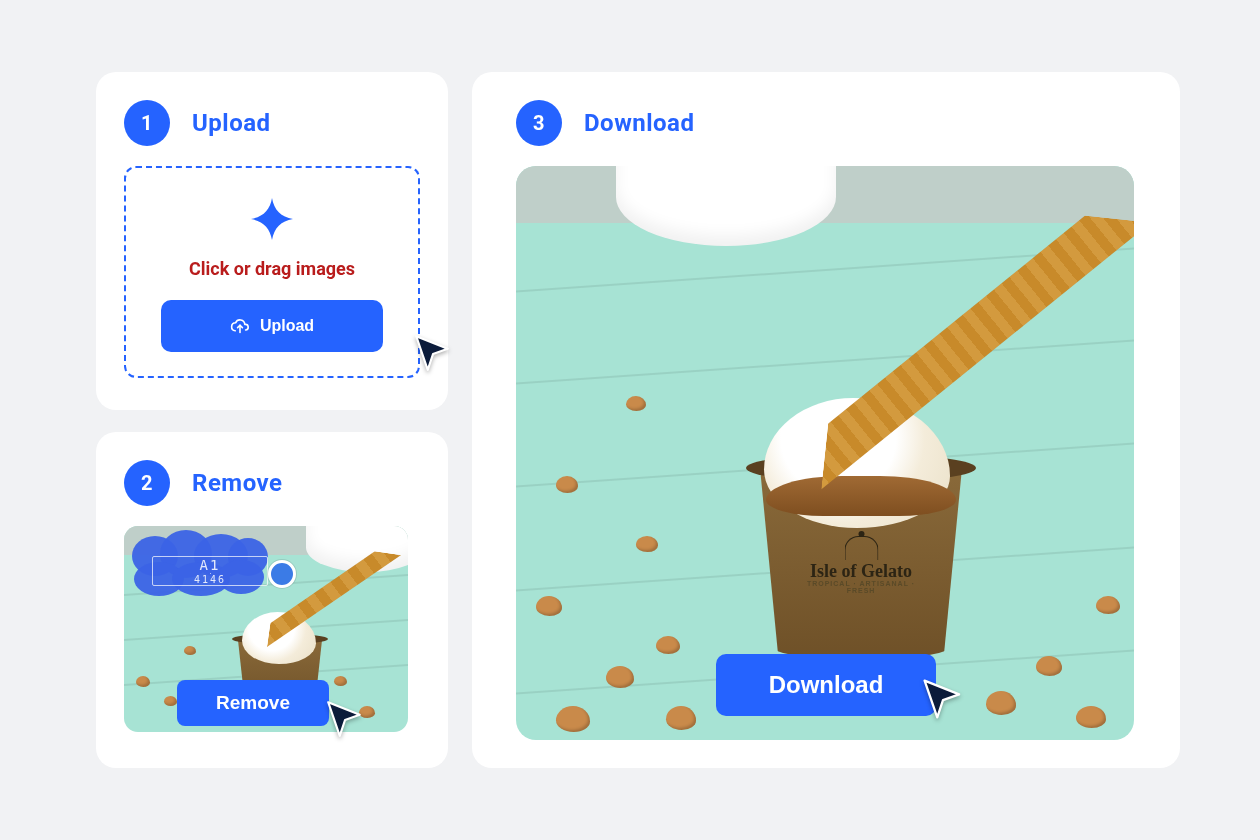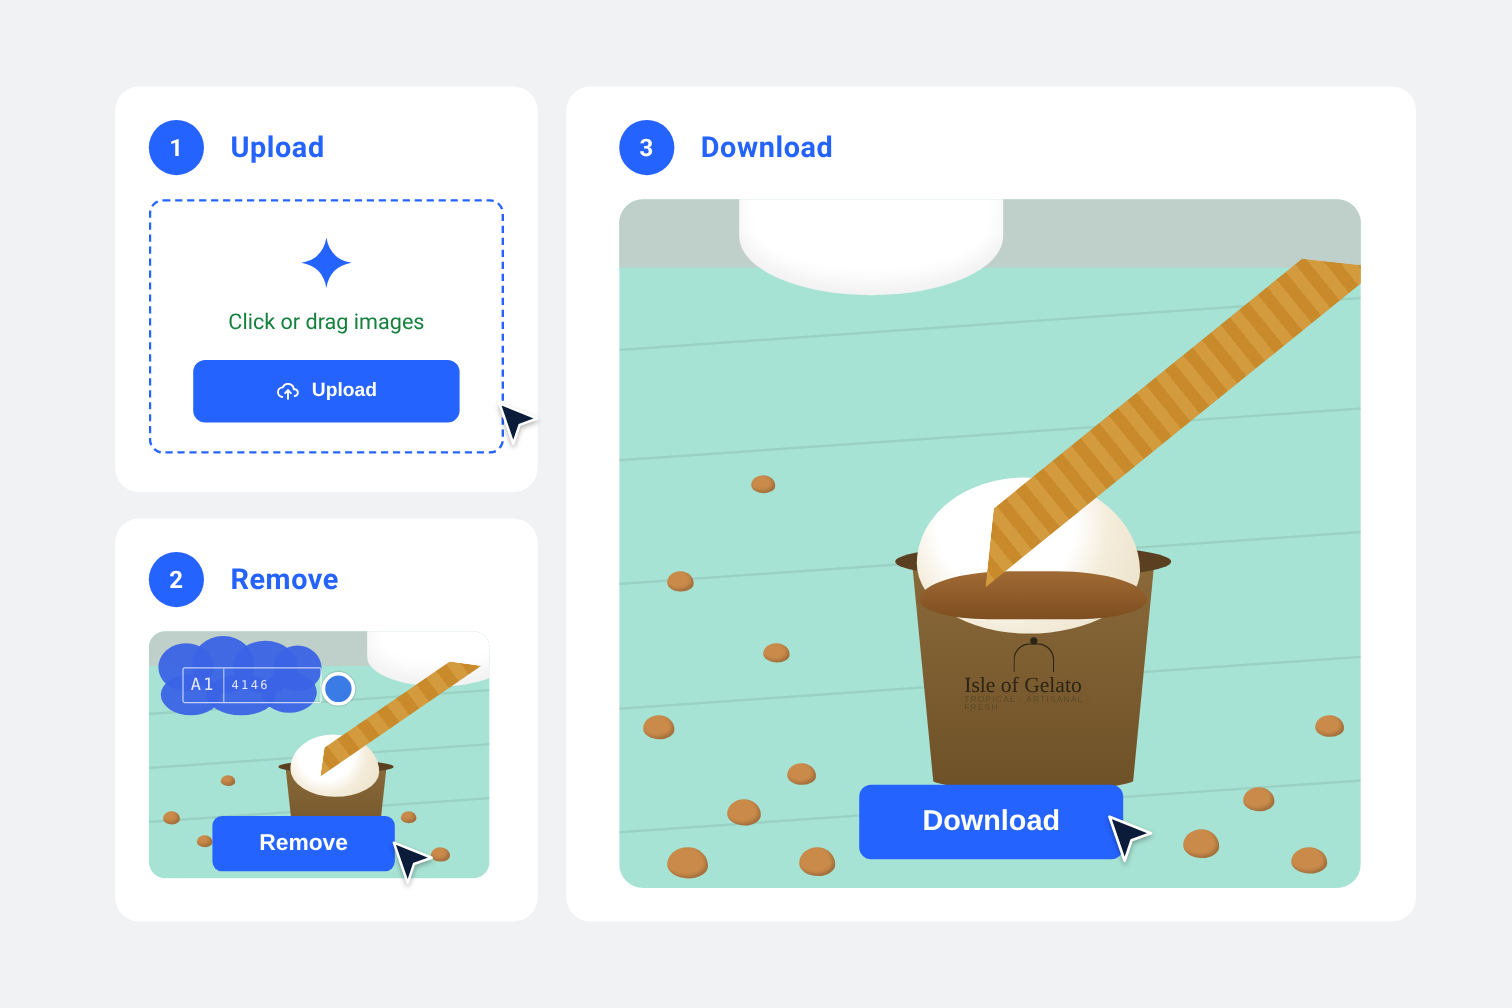--- a/index.html
+++ b/index.html
@@ -60,23 +60,23 @@
     text-align: center;
     padding: 28px 20px 24px 20px;
     color: #0b1b3a;
   }
   .plus-icon {
     display: block;
     margin: 0 auto 14px auto;
   }
   .drop-text {
     font-size: 18px;
-    font-weight: 400;
+    font-weight: 700;
     line-height: 1.45;
-    color: #15803d;
+    color: #b91c1c;
   }
   .btn {
     display: inline-flex;
     align-items: center;
     justify-content: center;
     gap: 10px;
     background: #2563ff;
     color: #fff;
     border: none;
     border-radius: 10px;
@@ -150,30 +150,31 @@
   .cone {
     position:absolute;
     background: repeating-linear-gradient(45deg,#d39a3e 0 10px,#c88a2a 10px 20px),
                 repeating-linear-gradient(-45deg,rgba(0,0,0,0) 0 10px, rgba(0,0,0,0.08) 10px 20px);
     clip-path: polygon(0 100%, 100% 0, 78% 0, 0 78%);
   }
   .nut { position:absolute; background:#c98a4a; border-radius:50% 50% 48% 52% / 55% 60% 40% 45%; box-shadow: inset -2px -2px 3px rgba(0,0,0,0.2); }
   .bowl { position:absolute; background:#fff; border-radius:50%/35%; box-shadow: inset 0 -10px 16px rgba(0,0,0,0.06); }
   .cup-label {
     position:absolute; left:50%; transform:translateX(-50%);
-    color:#2c2414;
+    text-align:center; color:#2c2414;
     font-family: "Brush Script MT","Segoe Script",cursive;
+    font-weight: bold;
   }
   .cup-label .logo { width:34px; height:24px; margin:0 auto 2px; border:1px solid #2c2414; border-bottom:none; border-radius:14px 14px 0 0; position:relative; }
   .cup-label .logo:after{content:""; position:absolute; left:50%; top:-6px; width:6px;height:6px; background:#2c2414; border-radius:50%; transform:translateX(-50%);}
   .cup-label small { display:block; font-family: Arial, sans-serif; font-size:7px; letter-spacing:1px; color:#5a4a28; }
   
   .scribble { position:absolute; top:6px; left:8px; width:150px; height:62px; }
   .scribble .blob { position:absolute; background:#3b63e6; border-radius:50%; opacity:0.95; }
-  .wm-box { position:absolute; top:24px; left:20px; width:116px; height:30px; border:1px solid rgba(255,255,255,0.7); border-radius:2px; display:flex; align-items:center; }
+  .wm-box { position:absolute; top:24px; left:20px; width:116px; height:30px; border:1px solid rgba(255,255,255,0.7); border-radius:2px; display:flex; align-items:center;flex-direction:column; }
   .wm-box span { font-family: monospace; color:rgba(255,255,255,0.85); font-size:14px; padding:0 6px; letter-spacing:2px; }
   .wm-box .sep{ width:1px; height:100%; background:rgba(255,255,255,0.6);}
   .brush-dot { position:absolute; width:28px;height:28px; border-radius:50%; background:#3b7be6; border:3px solid #fff; box-shadow:0 0 0 1px rgba(0,0,0,0.1); }
 </style>
 </head>
 <body>
 
 <div class="card card-upload">
   <div class="step-header">
     <div class="step-badge">1</div>

